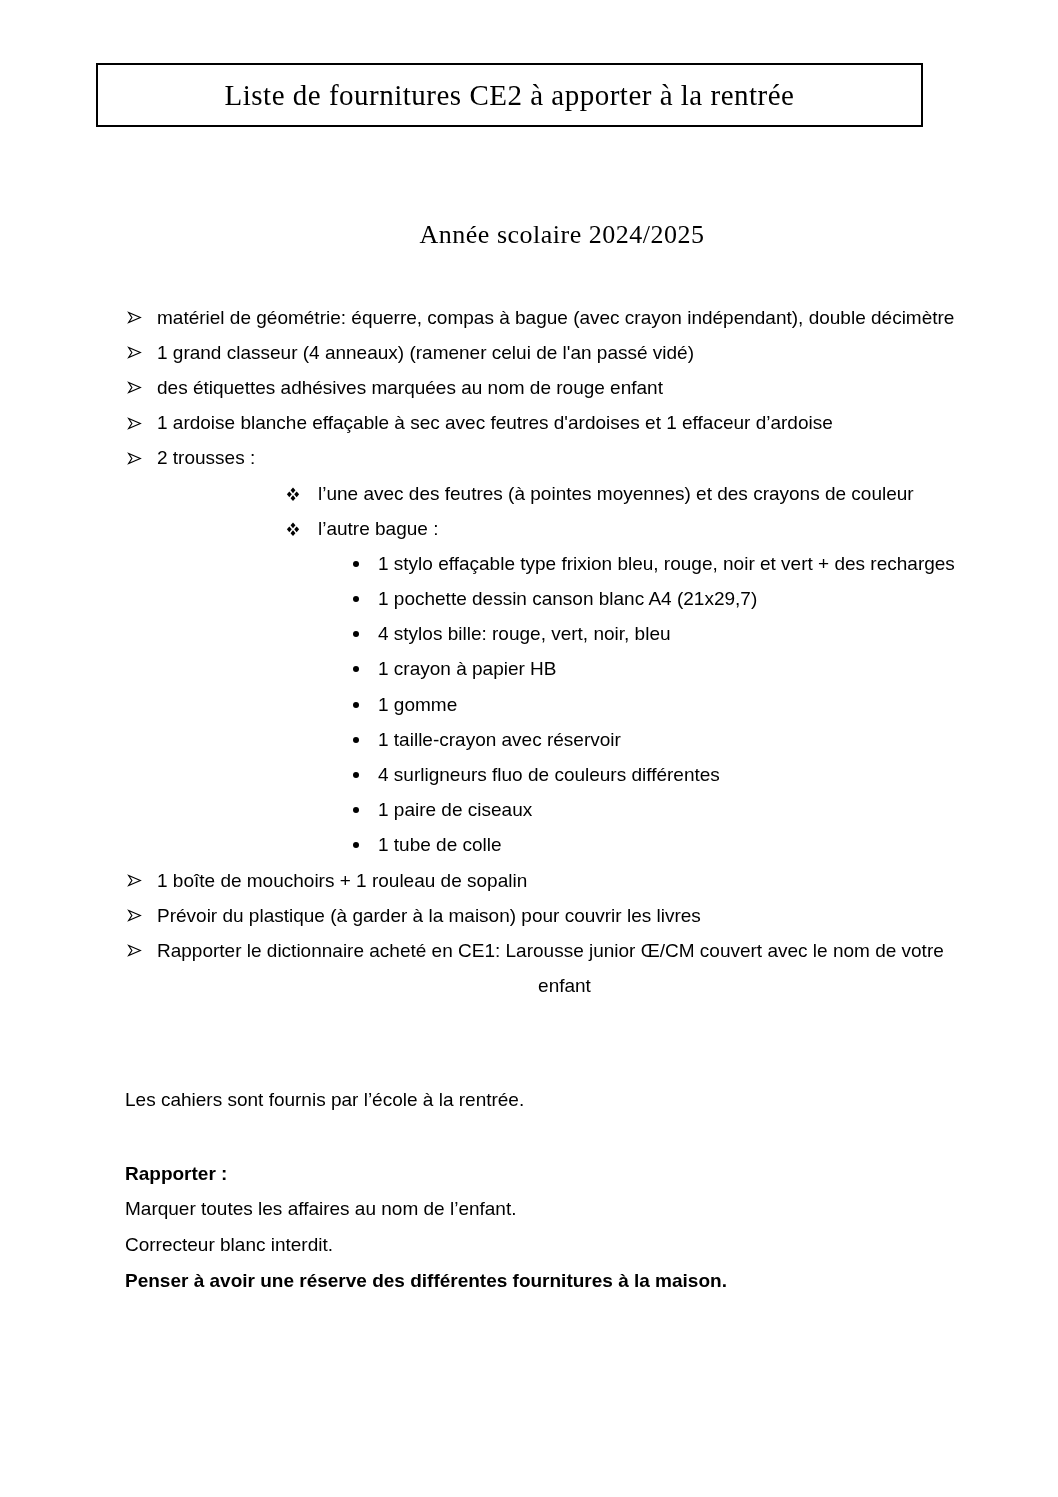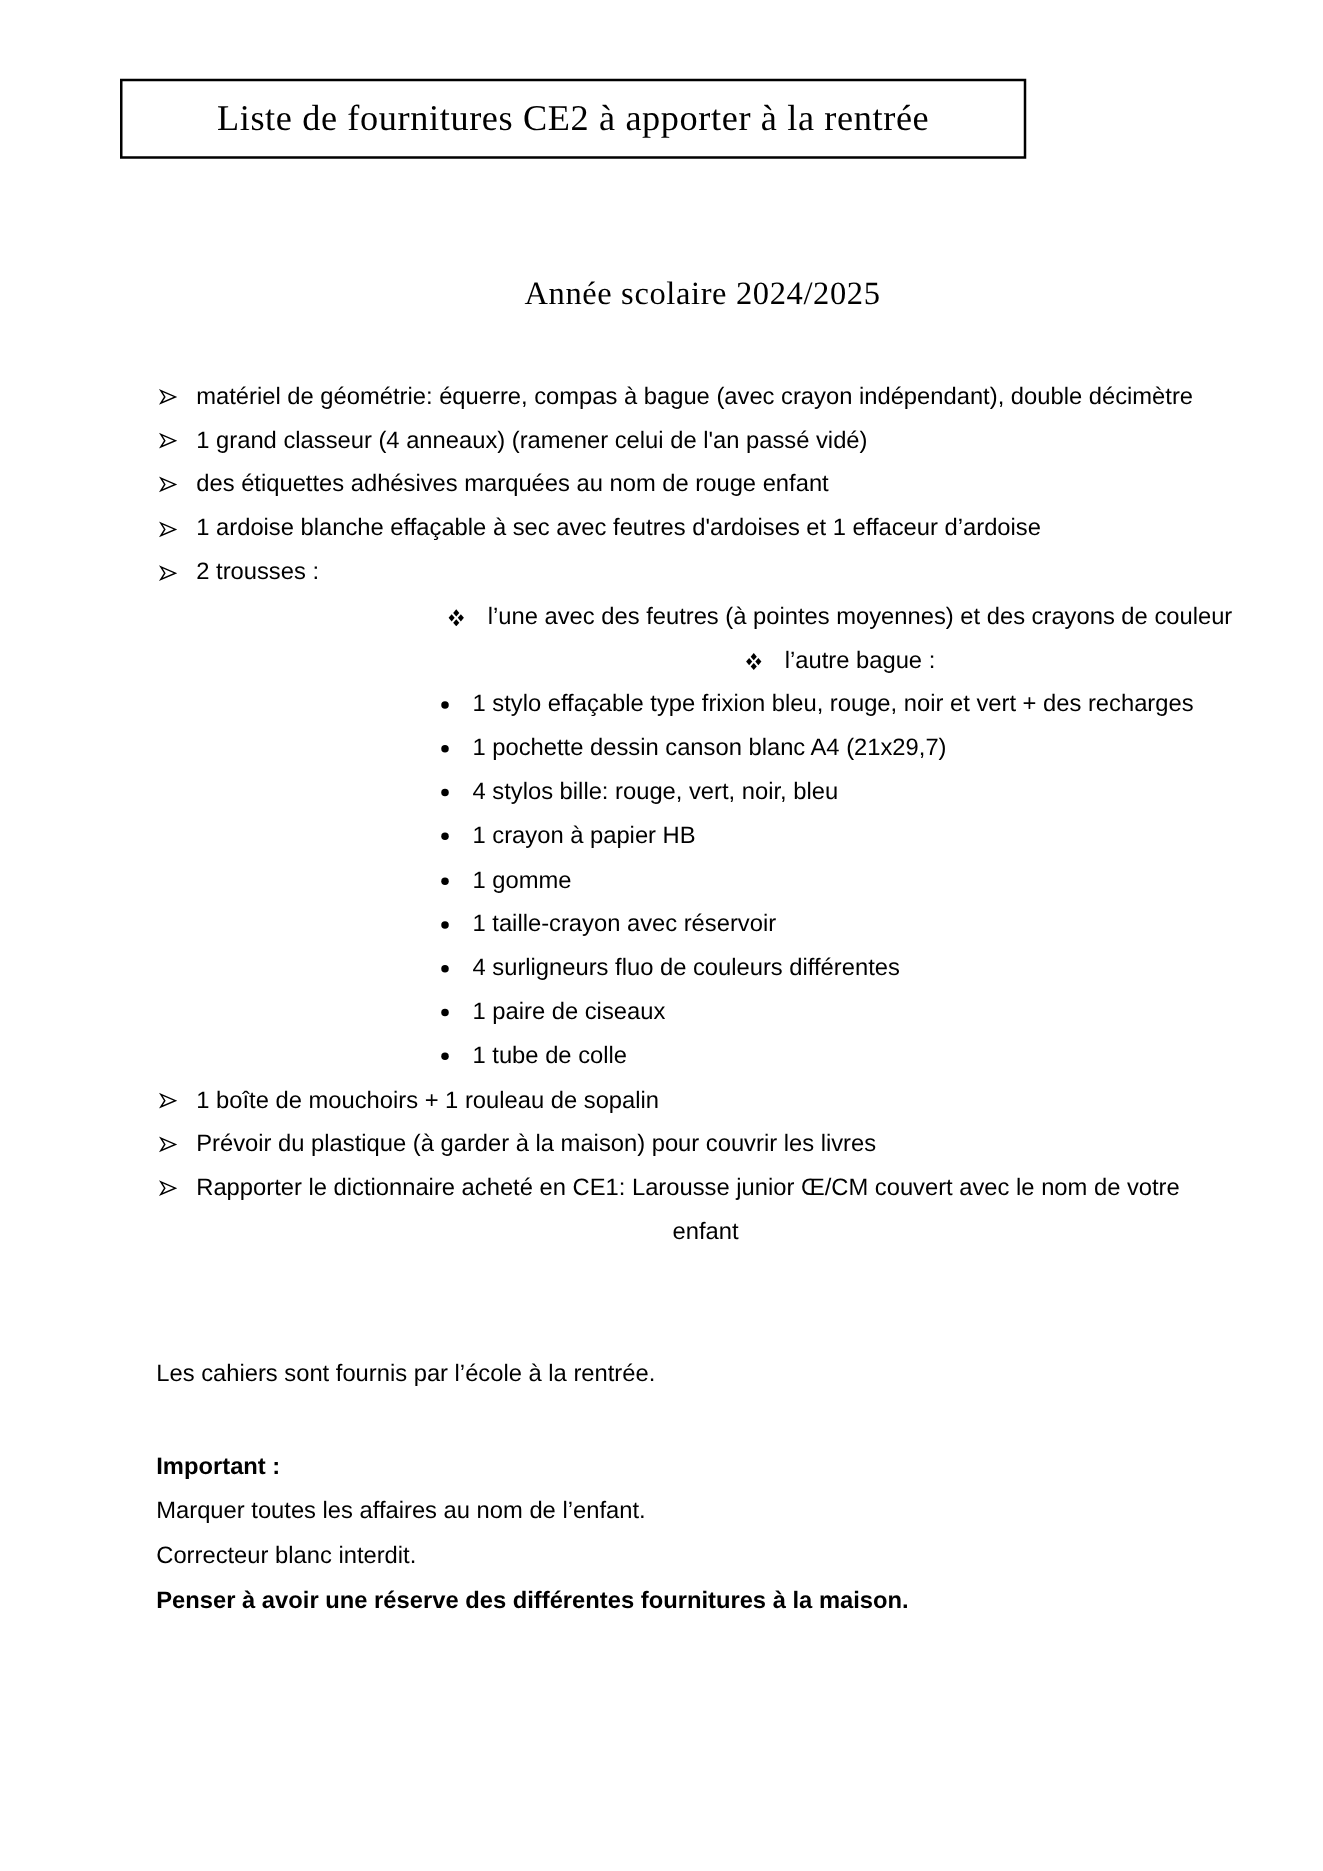--- a/index.html
+++ b/index.html
@@ -8,21 +8,21 @@
     width: 1058px; height: 1497px;
     font-family: "Liberation Sans", sans-serif;
     color: #000000;
     position: relative;
     overflow: hidden;
   }
   .page { position: absolute; inset: 0; background: #ffffff; }
 
   .title-box {
     position: absolute; left: 96px; top: 63px;
-    width: 725px; height: 64px;
+    width: 827px; height: 64px;
     border: 2px solid #000000;
     display: flex; align-items: center; justify-content: center;
   }
   .title-text {
     font-family: cursive;
     font-size: 29px; font-weight: 400;
     letter-spacing: 0.5px;
     white-space: nowrap;
   }
   .subtitle {
@@ -38,21 +38,21 @@
     position: absolute; left: 0; top: 300px; width: 1058px;
   }
   .line {
     height: 35.2px;
     display: flex; align-items: center;
     font-size: 19px;
     white-space: nowrap;
   }
   .line .t { white-space: pre-wrap; }
   .line-main { padding-left: 127px; }
-  .line-sub  { padding-left: 286px; justify-content: center; }
+  .line-sub  { padding-left: 286px; }
   .line-dot  { padding-left: 353px; }
   .line-cont { padding-left: 71px; justify-content: center; }
 
   .bullet-arrow { width: 15px; height: 13px; margin-right: 15px; flex: 0 0 auto; }
   .bullet-diamond { width: 14px; height: 14px; margin-right: 18px; flex: 0 0 auto; }
   .bullet-dot {
     width: 6px; height: 6px; border-radius: 50%;
     background: #000; margin-right: 19px; flex: 0 0 auto;
   }
 
@@ -191,19 +191,19 @@
     </div>
     <div class="line line-cont">
       <span class="t">enfant</span>
     </div>
 
   </div>
 
   <div class="para para-cahiers">Les cahiers sont fournis par l’école à la rentrée.</div>
 
   <div class="para footer-block">
-    <div class="fline b">Important :</div>
+    <div class="fline b">Rapporter :</div>
     <div class="fline">Marquer toutes les affaires au nom de l’enfant.</div>
     <div class="fline">Correcteur blanc interdit.</div>
     <div class="fline b">Penser à avoir une réserve des différentes fournitures à la maison.</div>
   </div>
 
 </div>
 
 </body></html>

